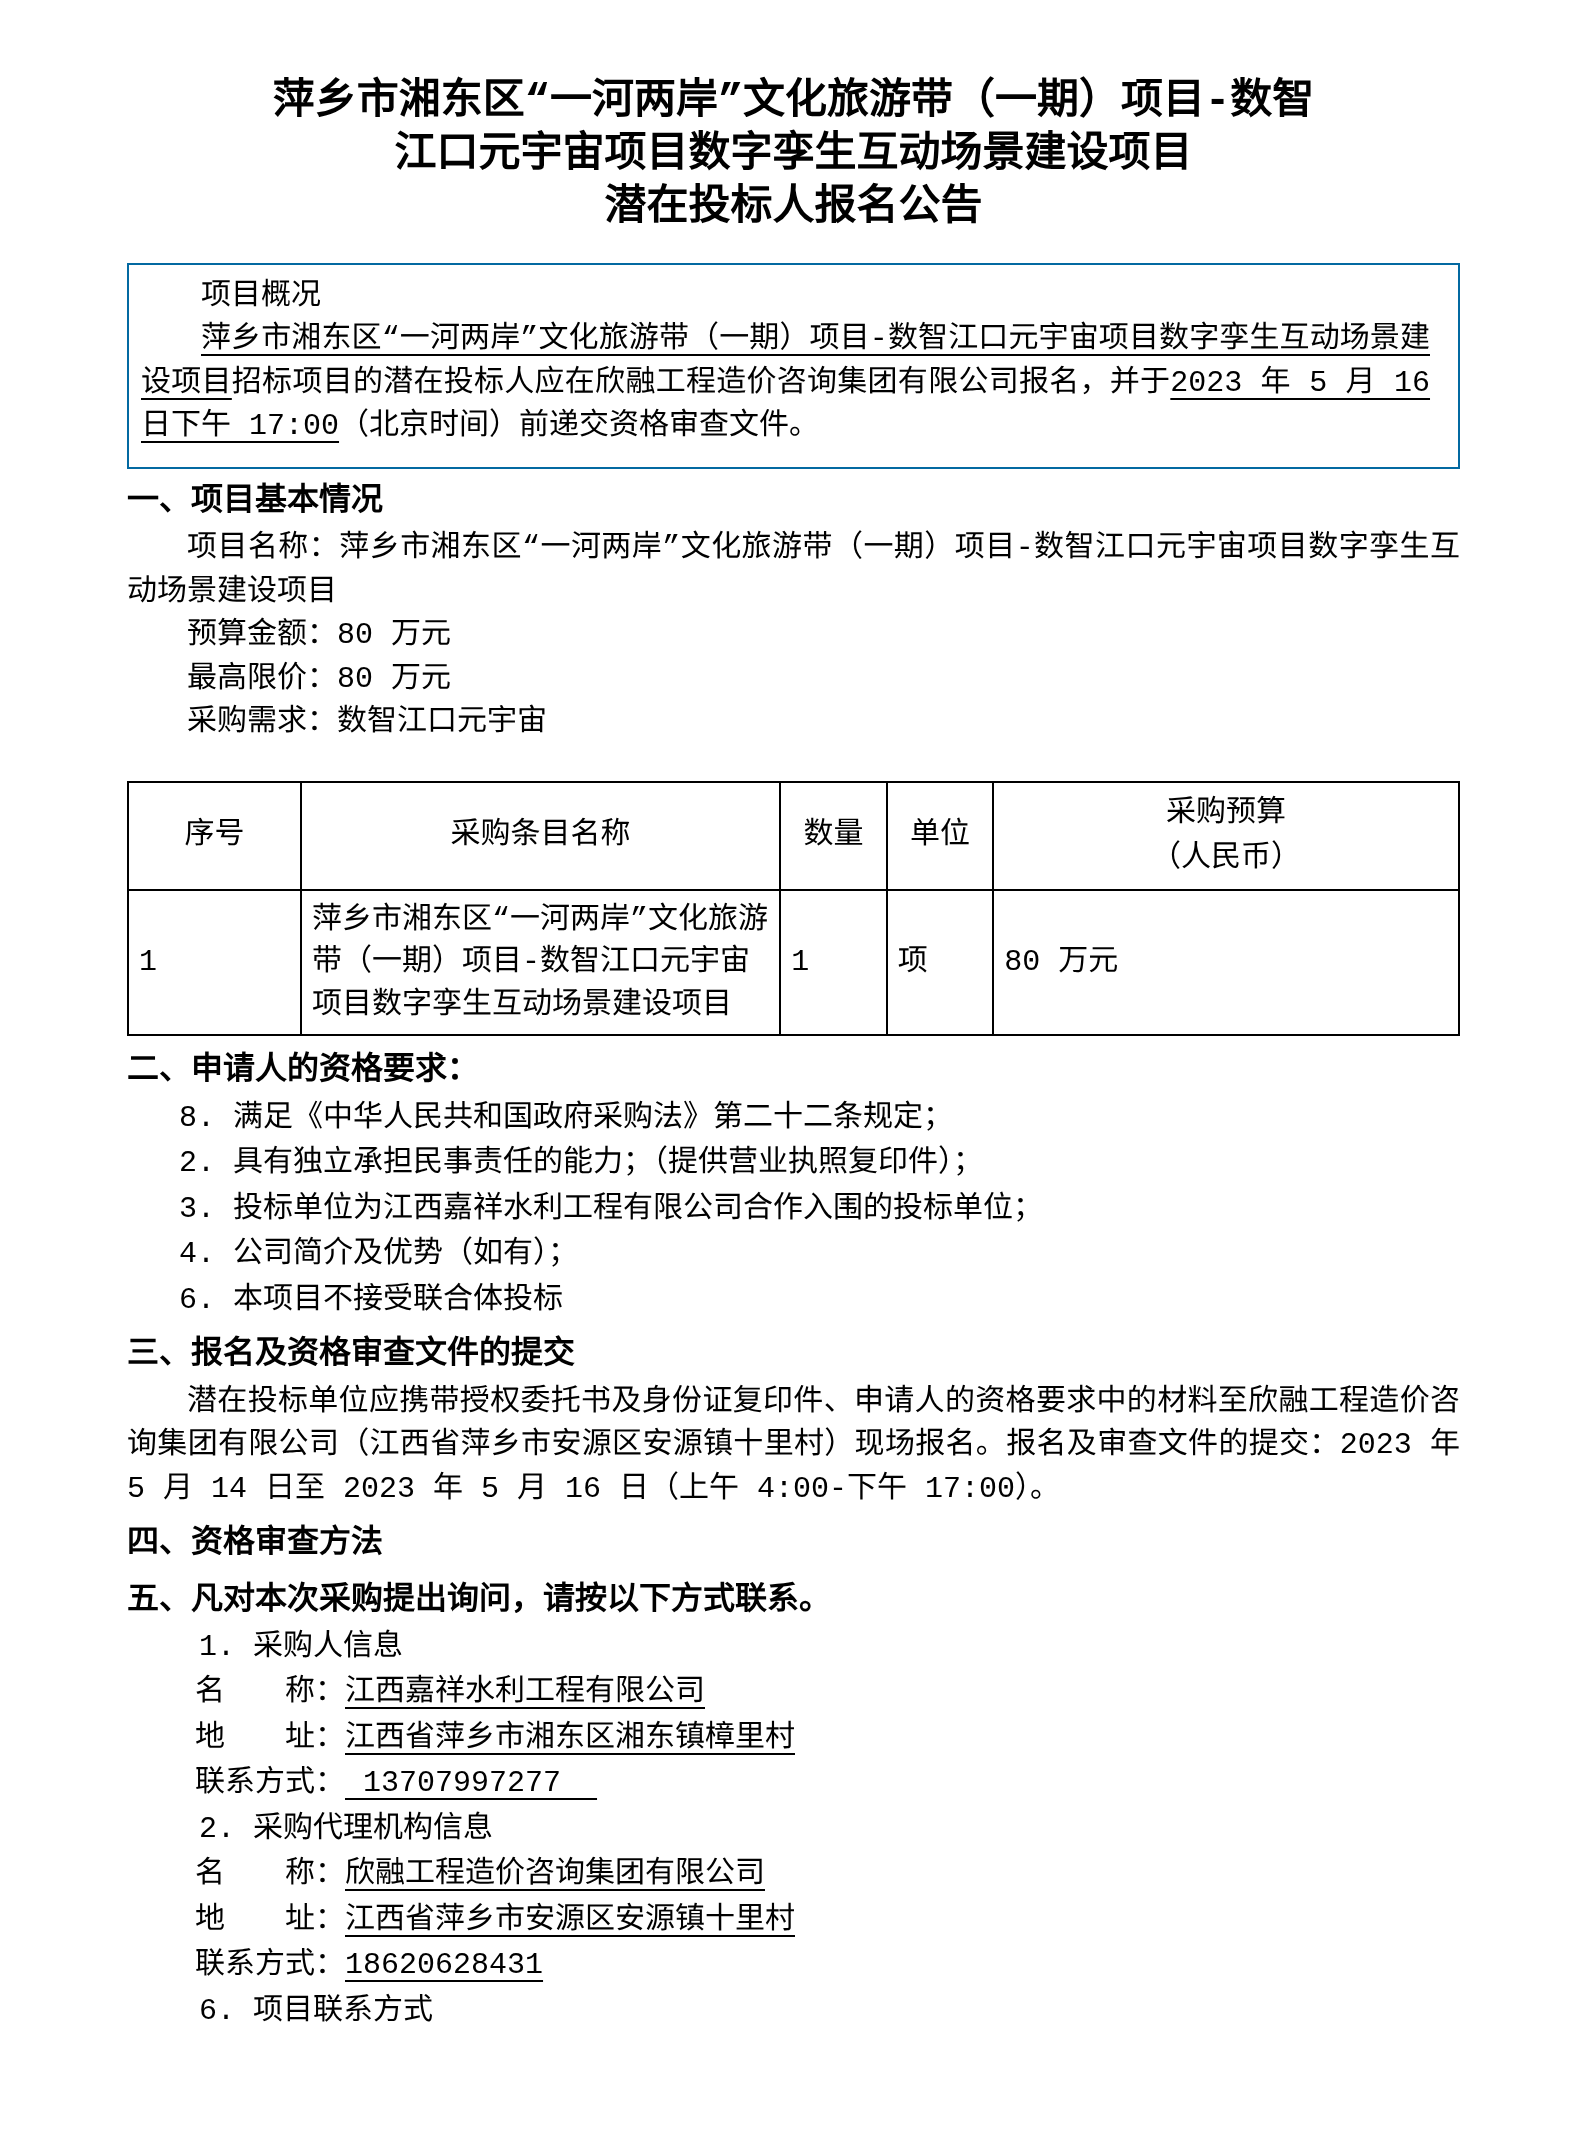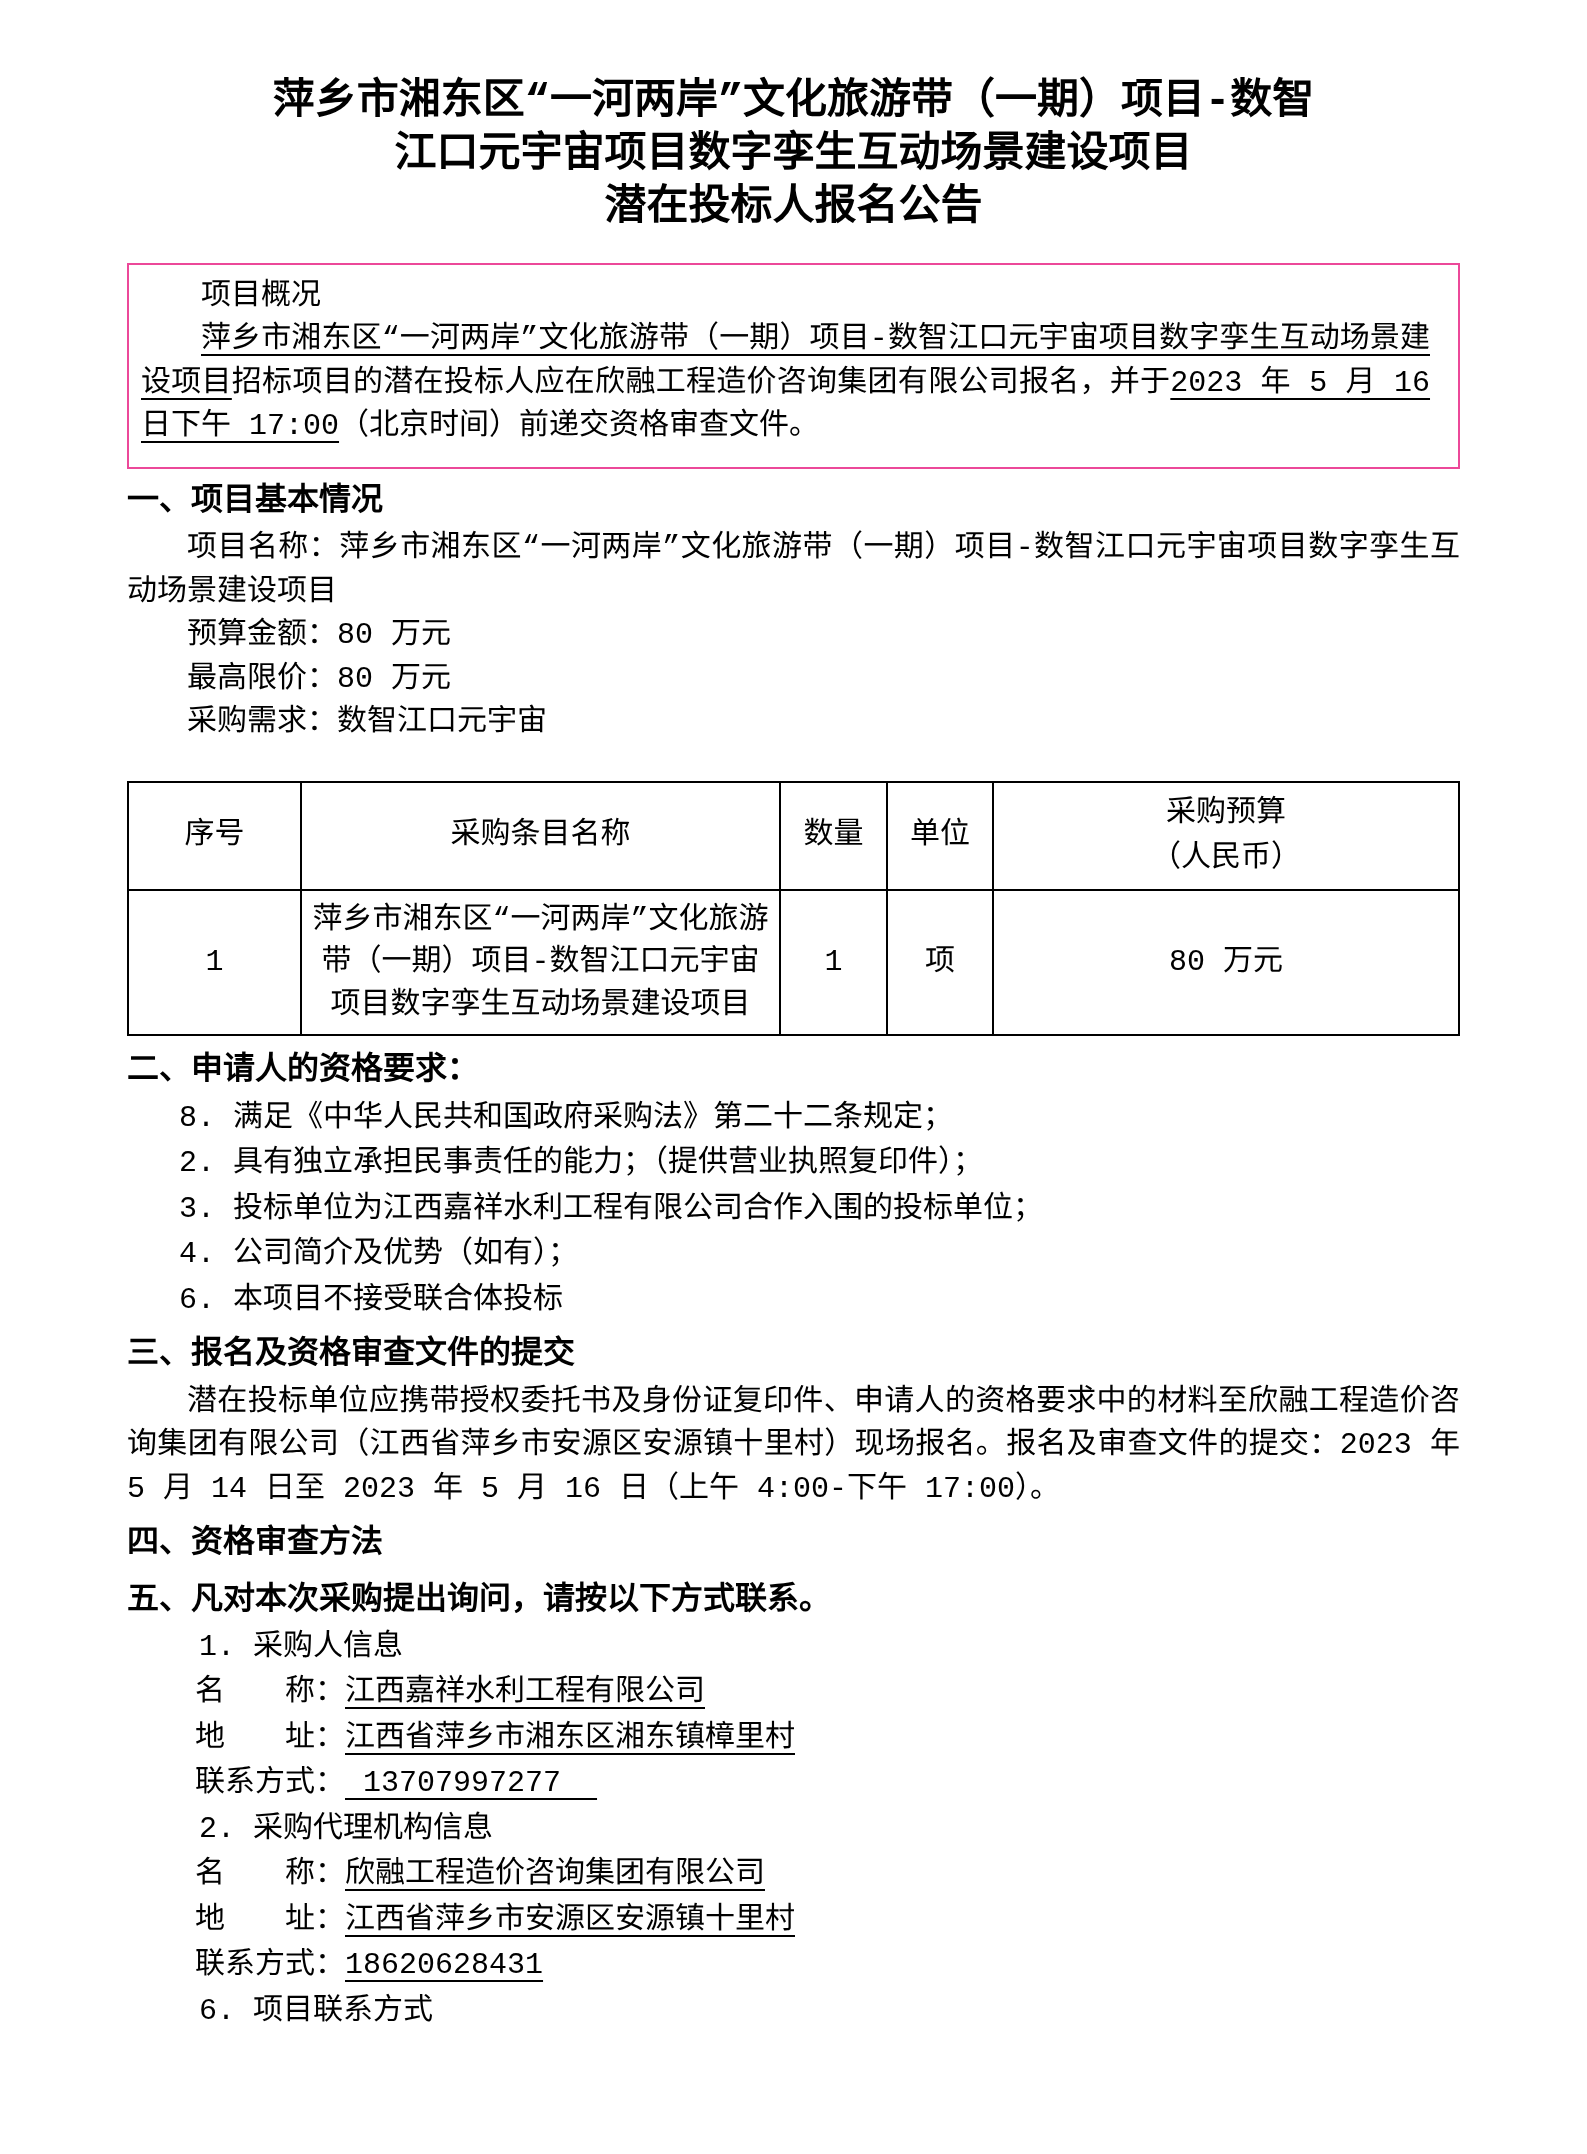--- a/index.html
+++ b/index.html
@@ -6,31 +6,31 @@
   html, body { margin:0; padding:0; background:#ffffff; }
   body { width:1587px; height:2154px; overflow:hidden; }
   .page {
     width:1587px; height:1722px;
     padding:76px 127px 0 127px;
     font-family:Liberation Mono, monospace;
     color:#000; font-size:30px; line-height:1.45;
   }
   p { margin:0; }
   .title { margin:0 0 28px 0; text-align:center; font-weight:700; font-size:42px; line-height:1.26; }
-  .obox { border:2px solid #ec4899; padding:10px 28px 18px 12px; margin:0 0 6px 0; }
+  .obox { border:2px solid #0369a1; padding:10px 28px 18px 12px; margin:0 0 6px 0; }
   .indent { text-indent:2em; }
   .just { text-align:justify; }
   .u { text-decoration:underline; text-underline-offset:7px; text-decoration-thickness:1.5px; }
   .h { font-size:32px; font-weight:700; margin:10px 0 2px 0; }
   .req { padding-left:52px; margin:2px 0; }
   .cnum { padding-left:72px; margin:2px 0; }
   .crow { padding-left:68px; margin:2px 0; }
   table.ptable {
     width:100%; border-collapse:collapse; table-layout:fixed;
-    margin:36px 0 12px 0; text-align:center;
+    margin:36px 0 12px 0; 
   }
   .ptable th, .ptable td {
     border:2px solid #000; font-weight:400; font-size:30px;
     vertical-align:middle; padding:8px 10px;
   }
   .ptable th { height:92px; }
   .th-budget { white-space:pre-line; line-height:1.5; }
   .row-name { line-height:1.42; padding:14px 16px; }
 </style>
 </head>

